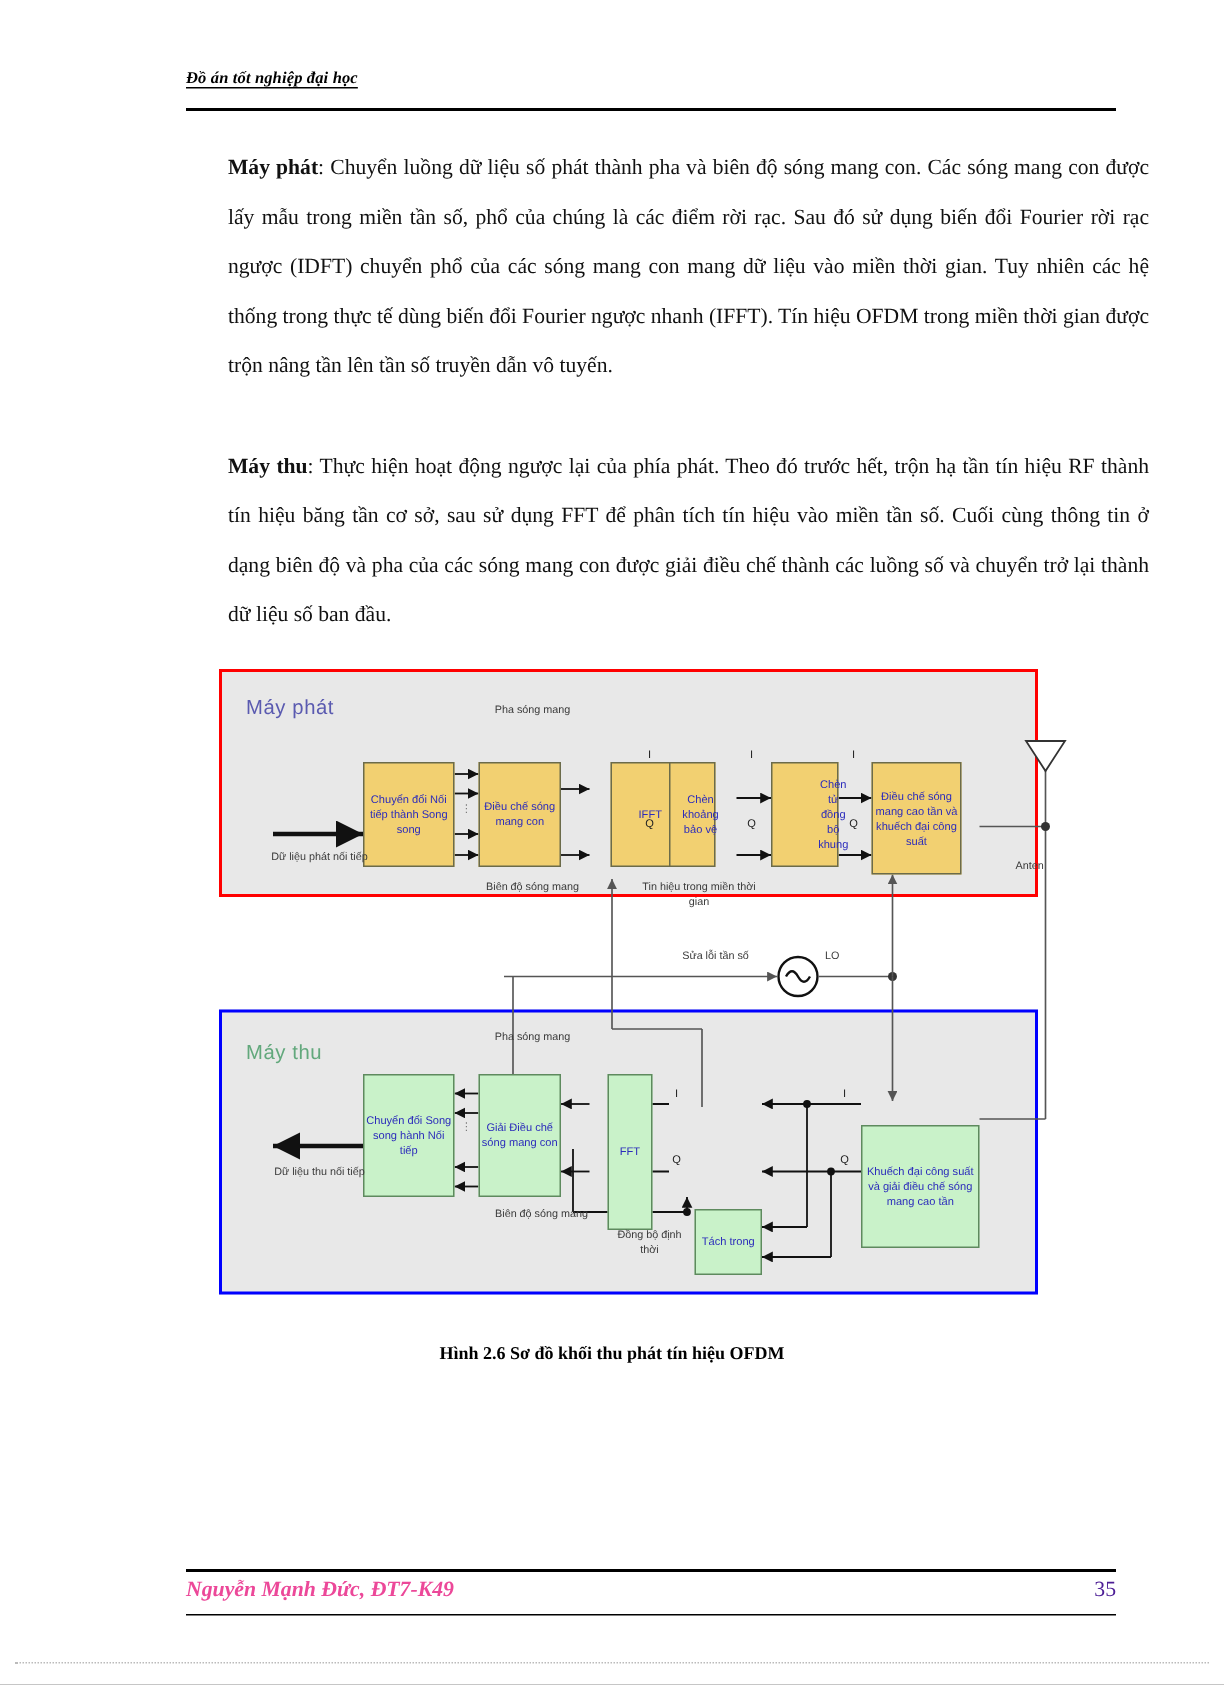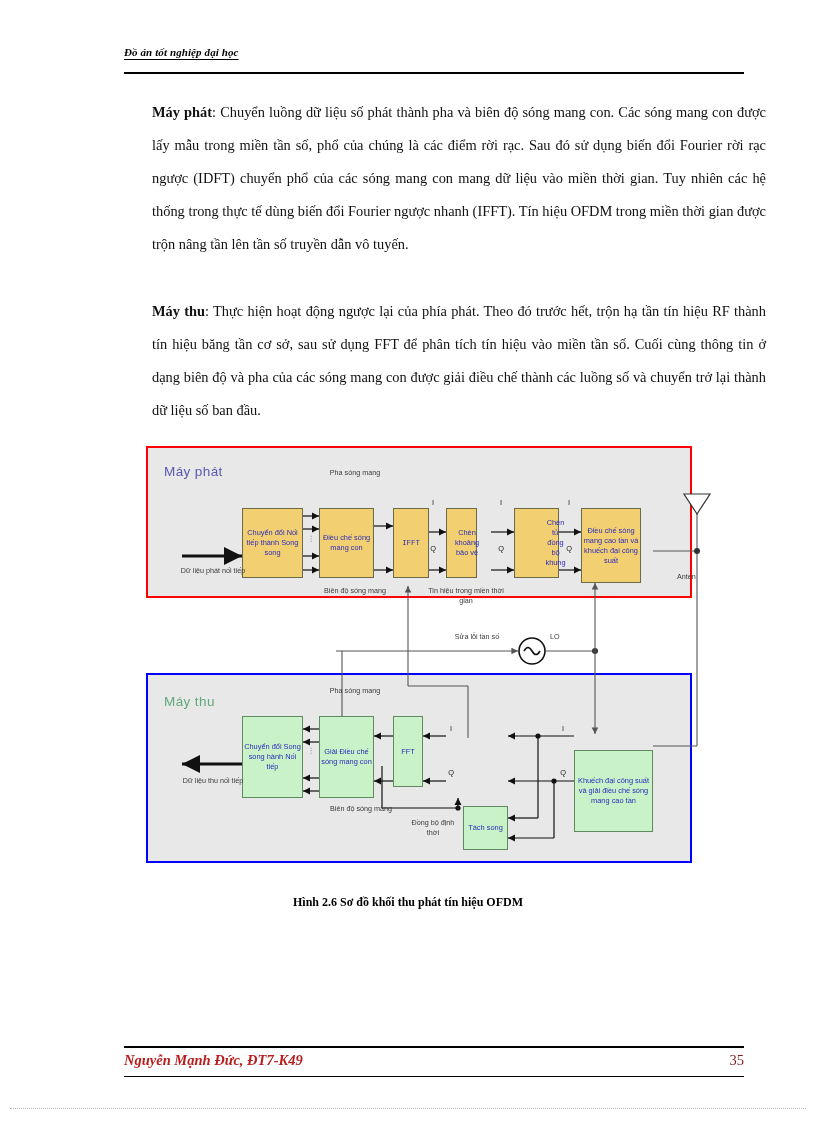--- a/index.html
+++ b/index.html
@@ -77,24 +77,24 @@
   .footer-rule{
     position:absolute;left:124px;top:1046px;width:620px;height:0;
     border-top:2.2px solid #000;
   }
   .footer{
     position:absolute;left:124px;top:1052px;width:620px;
     display:flex;justify-content:space-between;align-items:baseline;
   }
   .footer-left{
     font-family:"Liberation Serif", serif;font-style:italic;font-weight:bold;
-    font-size:14.5px;color:#b91c1c;
+    font-size:14.5px;color:#ec4899;
   }
   .footer-right{
-    font-family:"Liberation Serif", serif;font-size:14.5px;color:#7f1d1d;margin-left:20px;
+    font-family:"Liberation Serif", serif;font-size:14.5px;color:#4c1d95;margin-left:20px;
   }
   .footer-rule2{
     position:absolute;left:124px;top:1076px;width:620px;height:0;
     border-top:1px solid #000;
   }
   .dots{
     position:absolute;left:10px;top:1108px;width:796px;height:1px;
     border-top:1px dotted #bbb;
   }
 </style>
@@ -214,21 +214,21 @@
       </g>
 
       <g stroke="#555" stroke-width="1.1" fill="none">
 
         <line x1="551" y1="300" x2="507" y2="300"></line>
       </g>
     </svg>
 
     <div class="blk tx" style="left:173px;top:62px;width:55px;height:70px;">Điều chế sóng mang con</div>
     <div class="blk tx" style="left:96px;top:62px;width:61px;height:70px;">Chuyển đổi Nối tiếp thành Song song</div>
-    <div class="blk tx" style="left:247px;top:62px;width:36px;height:70px;font-family:Liberation Mono, monospace;">IFFT</div>
+    <div class="blk tx" style="left:261px;top:62px;width:53px;height:70px;">IFFT</div>
     <div class="blk tx" style="left:300px;top:62px;width:31px;height:70px;padding-left:12px;">Chèn khoảng bảo vệ</div>
     <div class="blk tx" style="left:368px;top:62px;width:45px;height:70px;padding-left:39px;">Chèn tử đồng bộ khung</div>
     <div class="blk tx" style="left:435px;top:62px;width:60px;height:75px;">Điều chế sóng mang cao tần và khuếch đại công suất</div>
 
     <div class="lbl" style="left:22px;top:120px;width:90px;">Dữ liệu phát nối tiếp</div>
     <div class="lbl" style="left:178px;top:22px;width:62px;">Pha sóng mang</div>
     <div class="lbl" style="left:178px;top:140px;width:62px;">Biên độ sóng mang</div>
     <div class="lbl" style="left:278px;top:140px;width:84px;">Tin hiệu trong miền thời gian</div>
     <div class="lbl" style="left:531px;top:126px;width:40px;text-align:left;">Anten</div>
     <div class="lbl" style="left:160px;top:88px;width:10px;color:#777;">⋮</div>
@@ -238,22 +238,22 @@
     <div class="lbl iq" style="left:350px;top:52px;width:10px;">I</div>
     <div class="lbl iq" style="left:350px;top:98px;width:10px;">Q</div>
     <div class="lbl iq" style="left:418px;top:52px;width:10px;">I</div>
     <div class="lbl iq" style="left:418px;top:98px;width:10px;">Q</div>
 
     <div class="lbl" style="left:286px;top:186px;width:90px;">Sửa lỗi tần số</div>
     <div class="lbl" style="left:404px;top:186px;width:24px;text-align:left;">LO</div>
 
     <div class="blk rx" style="left:96px;top:270px;width:61px;height:82px;">Chuyển đổi Song song hành Nối tiếp</div>
     <div class="blk rx" style="left:173px;top:270px;width:55px;height:82px;">Giải Điều chế sóng mang con</div>
-    <div class="blk rx" style="left:247px;top:270px;width:30px;height:71px;">FFT</div>
-    <div class="blk rx" style="left:317px;top:360px;width:45px;height:44px;">Tách song</div>
+    <div class="blk rx" style="left:259px;top:270px;width:30px;height:104px;">FFT</div>
+    <div class="blk rx" style="left:317px;top:360px;width:45px;height:44px;">Tách trong</div>
     <div class="blk rx" style="left:428px;top:270px;width:79px;height:82px;margin-top:34px;">Khuếch đại công suất và giải điều chế sóng mang cao tần</div>
 
     <div class="lbl" style="left:22px;top:330px;width:90px;">Dữ liệu thu nối tiếp</div>
     <div class="lbl" style="left:178px;top:240px;width:62px;">Pha sóng mang</div>
     <div class="lbl" style="left:178px;top:358px;width:74px;">Biên độ sóng mang</div>
     <div class="lbl" style="left:262px;top:372px;width:50px;">Đồng bộ định thời</div>
     <div class="lbl" style="left:160px;top:300px;width:10px;color:#777;">⋮</div>
 
     <div class="lbl iq" style="left:300px;top:278px;width:10px;">I</div>
     <div class="lbl iq" style="left:300px;top:322px;width:10px;">Q</div>

